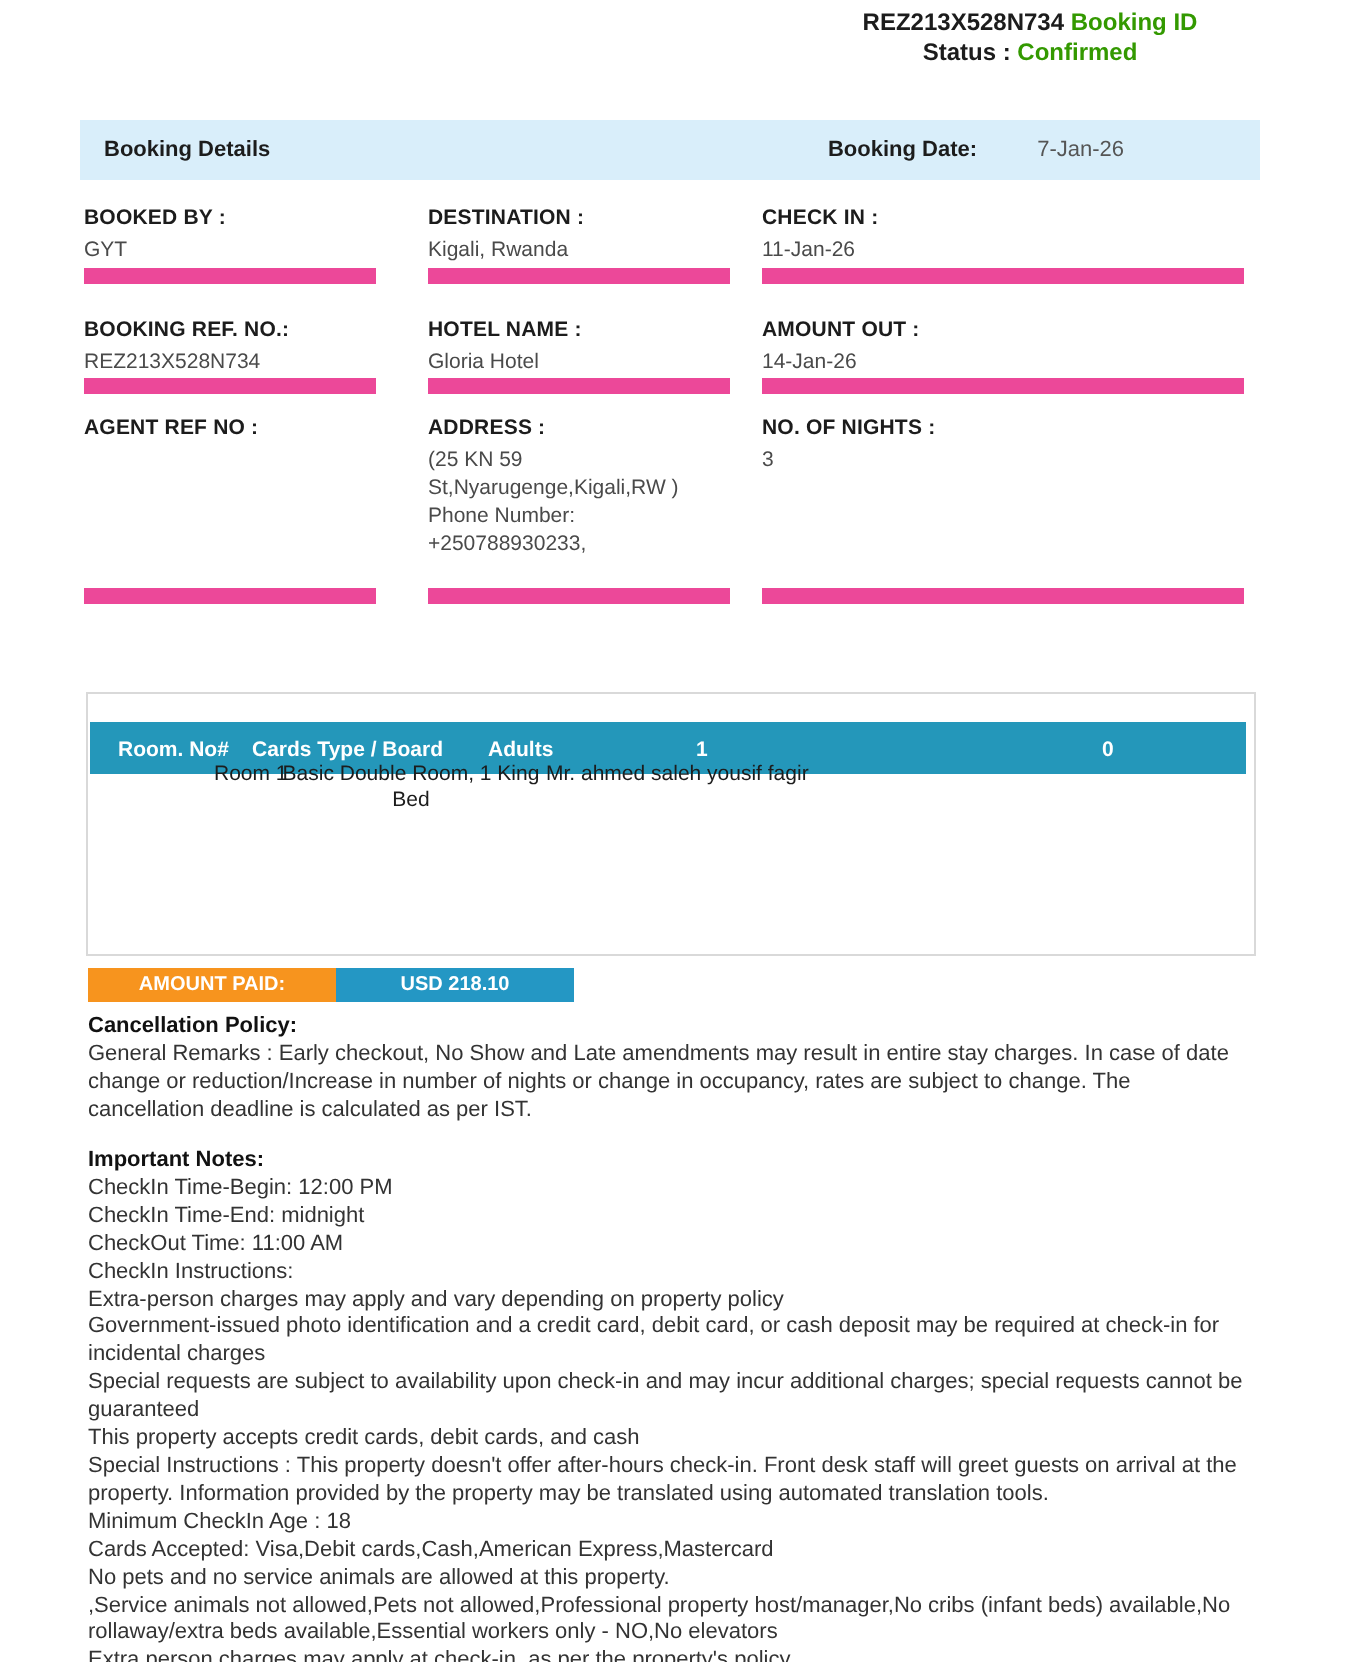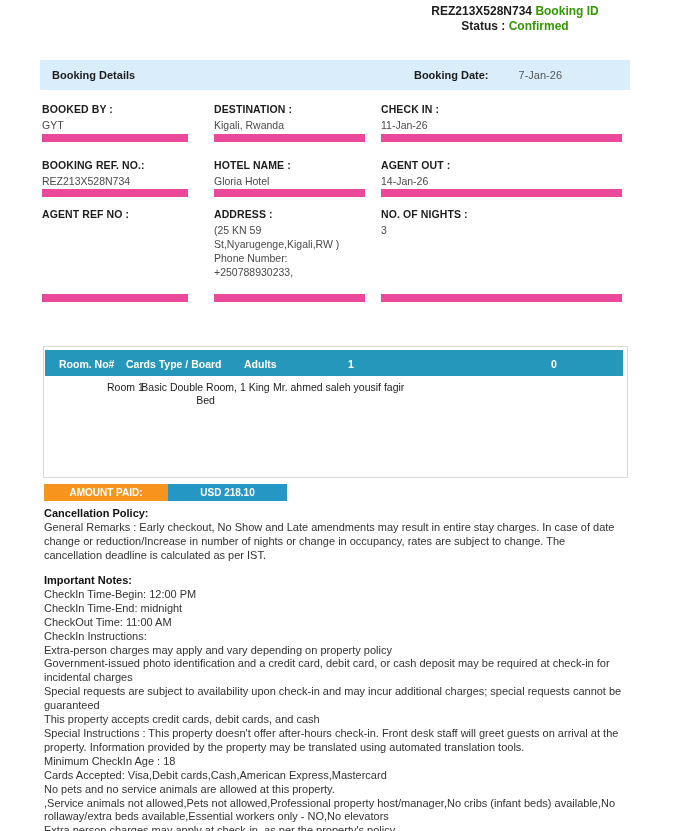--- a/index.html
+++ b/index.html
@@ -32,21 +32,21 @@
   .c1 { left:42px;  width:146px; }
   .c2 { left:214px; width:151px; }
   .c3 { left:381px; width:241px; }
   .r1 { top:103px; height:39px; }
   .r2 { top:159px; height:38px; }
   .r3 { top:208px; height:94px; }
 
   
   .roomtable { position:absolute; left:43px; top:346px; width:585px; height:132px;
                border:1px solid #d9d9d9; }
-  .thead { position:absolute; left:1px; top:3px; width:578px; height:26px;
+  .thead { position:absolute; left:1px; top:14px; width:578px; height:26px;
            background:#2497ba; color:#fff; font-size:10.5px; font-weight:bold; }
   .thead span { position:absolute; }
   .th-roomno   { left:14px;  top:8px; }
   .th-roomtype { left:81px;  top:8px; }
   .th-adults   { left:199px; top:8px; }
   .th-adults-v { left:303px; top:8px; }
   .th-childs   { left:418px; top:3px;margin-top:47px; }
   .th-childs-v { left:506px; top:8px; }
   .tbody { position:absolute; left:1px; top:32px; width:578px; font-size:10.5px; }
   .td-roomno { position:absolute; left:18px; top:2px; font-weight:bold; font-weight:normal;padding-left:44px; }
@@ -99,21 +99,21 @@
   <div class="frow r2">
     <div class="fcell c1">
       <div class="flabel">BOOKING REF. NO.:</div>
       <div class="fvalue">REZ213X528N734</div>
     </div>
     <div class="fcell c2">
       <div class="flabel">HOTEL NAME :</div>
       <div class="fvalue">Gloria Hotel</div>
     </div>
     <div class="fcell c3">
-      <div class="flabel">AGENT OUT :</div>
+      <div class="flabel">AMOUNT OUT :</div>
       <div class="fvalue">14-Jan-26</div>
     </div>
   </div>
 
   <div class="frow r3">
     <div class="fcell c1">
       <div class="flabel">AGENT REF NO :</div>
       <div class="fvalue"></div>
     </div>
     <div class="fcell c2">

